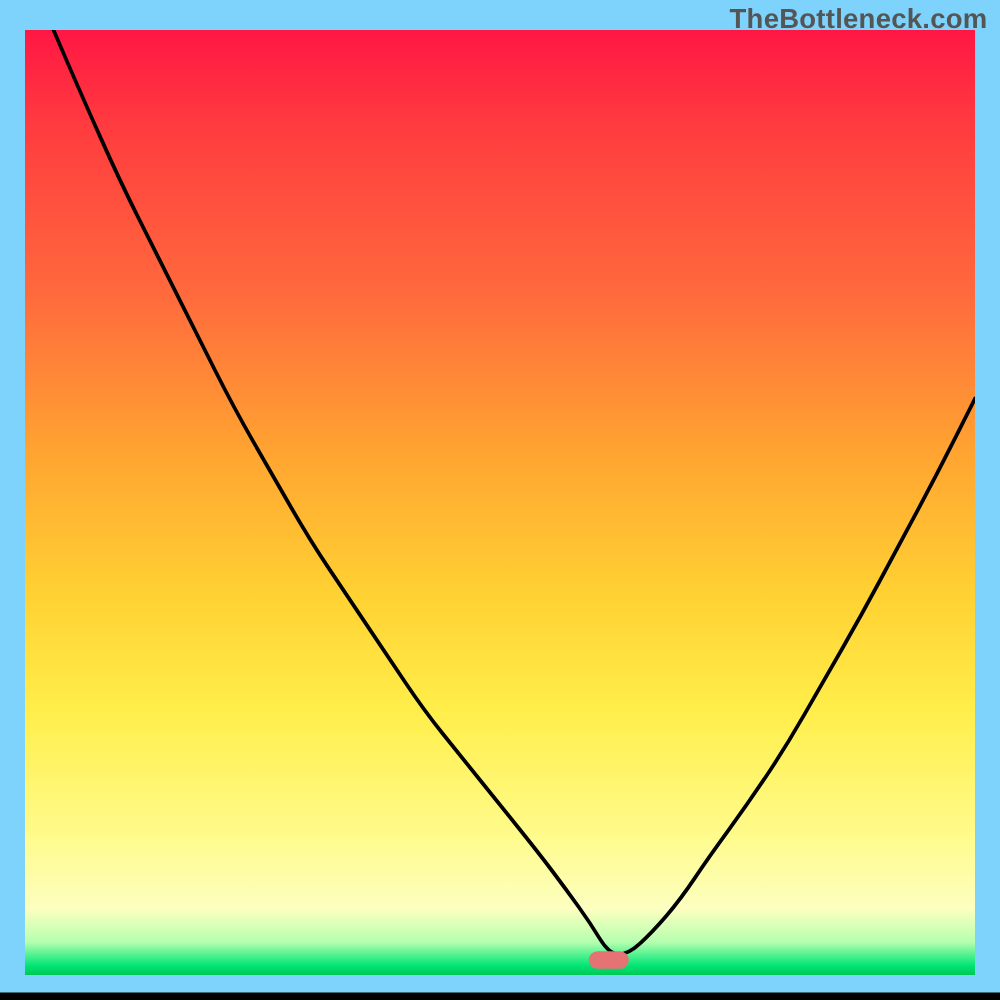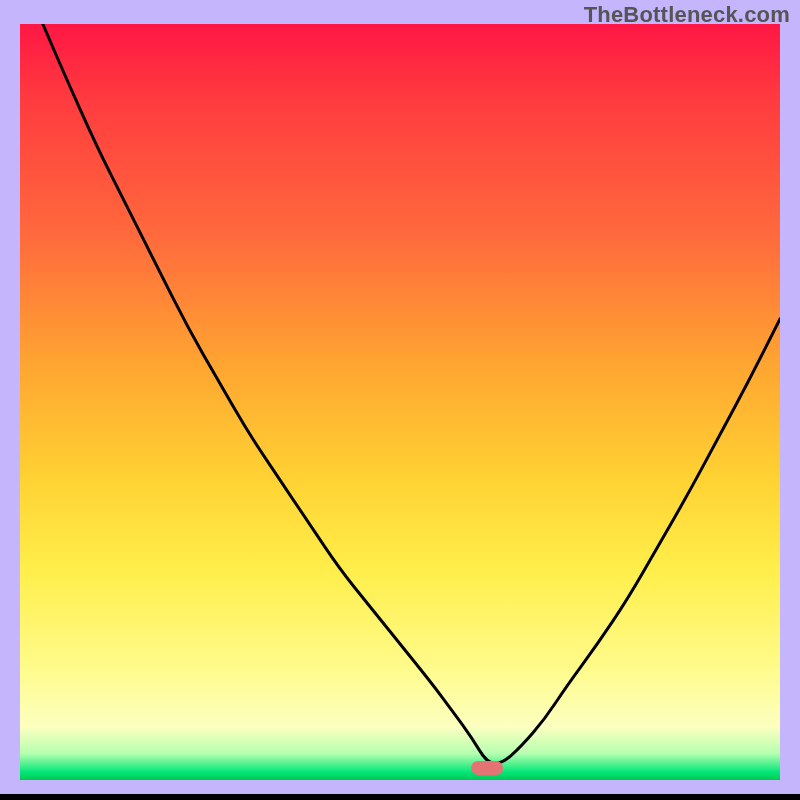--- a/index.html
+++ b/index.html
@@ -8,21 +8,21 @@
     width: 800px;
     height: 800px;
     background: #000;
     overflow: hidden;
     font-family: Arial, Helvetica, sans-serif;
   }
   .frame {
     position: relative;
     width: 800px;
     height: 794px;
-    background: #c4b5fd;
+    background: #7dd3fc;
   }
   .watermark {
     position: absolute;
     top: 2px;
     right: 10px;
     font-size: 22px;
     font-weight: 600;
     color: #555;
     letter-spacing: 0.2px;
     z-index: 10;

